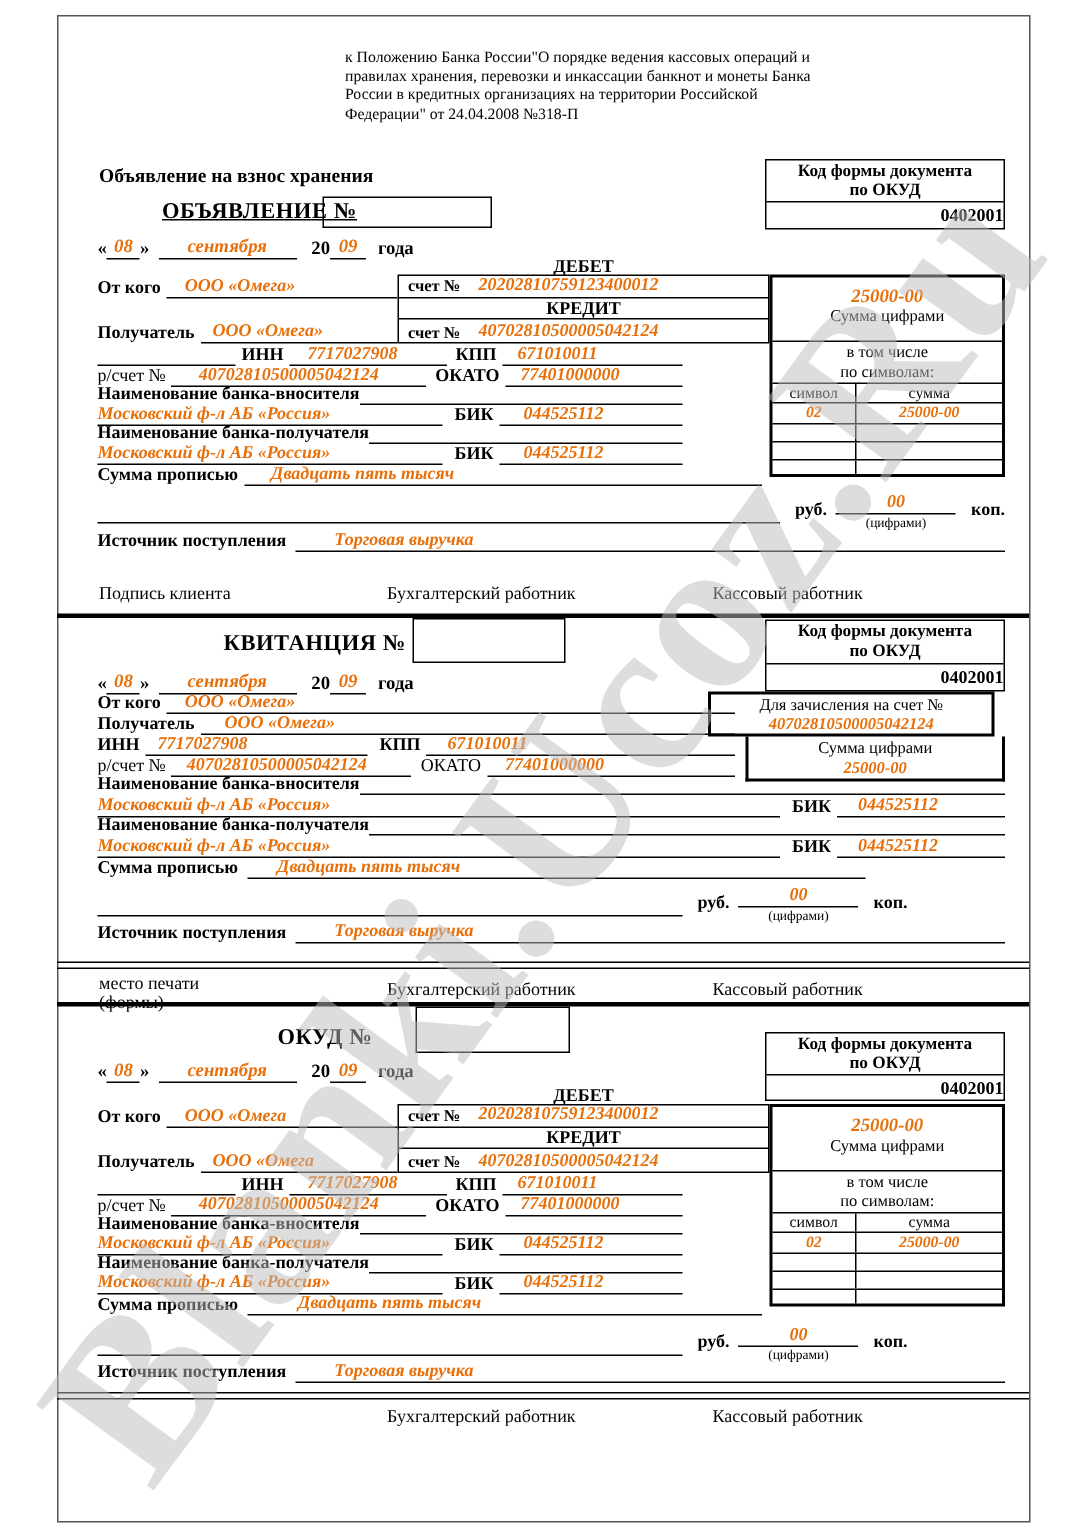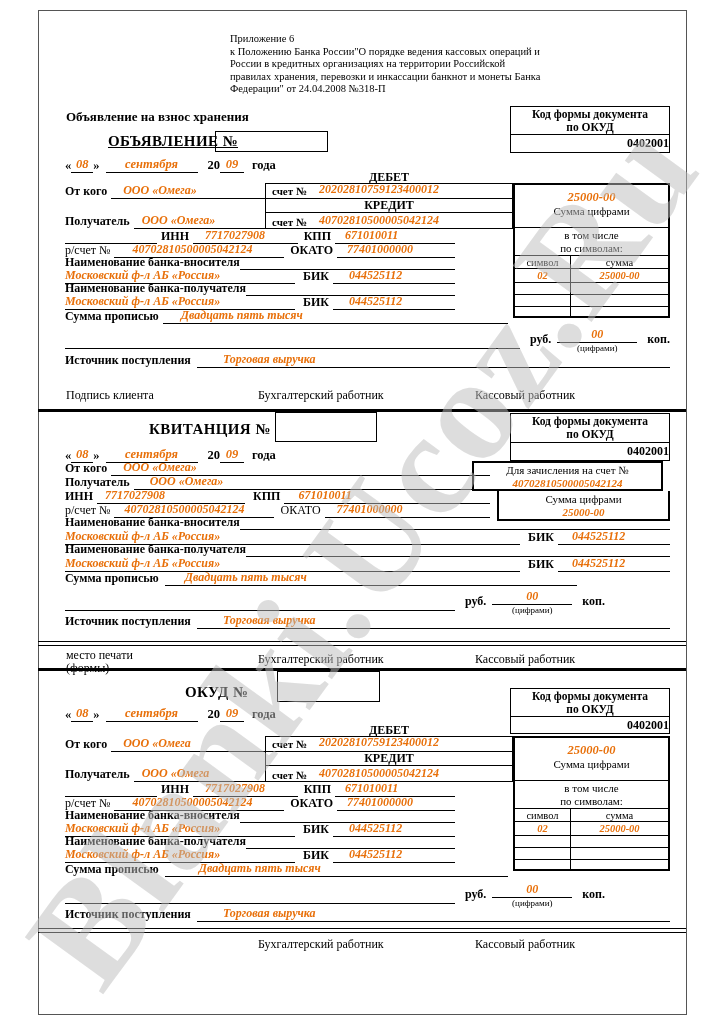--- a/index.html
+++ b/index.html
@@ -57,24 +57,23 @@
 </style>
 </head>
 <body>
 
 <div class="page">
   <div style="position:absolute;left:38px;top:10px;width:647px;height:1003px;border:1px solid #555;"></div>
 
   <div class="wm">Blanki.Ucoz.Ru</div>
 
   <div class="note" style="left:230px;top:33px;">
-    <div>Приложение 6</div>
     <div>к Положению Банка России"О порядке ведения кассовых операций и</div>
+    <div>правилах хранения, перевозки и инкассации банкнот и монеты Банка</div>
     <div>России в кредитных организациях на территории Российской</div>
-    <div>правилах хранения, перевозки и инкассации банкнот и монеты Банка</div>
     <div>Федерации" от 24.04.2008 №318-П</div>
   </div>
 
   <div class="t b" style="left:66px;top:109px;font-size:13px;">Объявление на взнос хранения</div>
   <div class="t big" style="left:108px;top:133px;text-decoration:underline;">ОБЪЯВЛЕНИЕ №</div>
   <div class="box" style="left:215px;top:131px;width:113px;height:21px;"></div>
 
   <div class="box okud" style="left:510px;top:106px;width:160px;height:47px;">
     <div class="oh">
       <div>Код формы документа</div>

